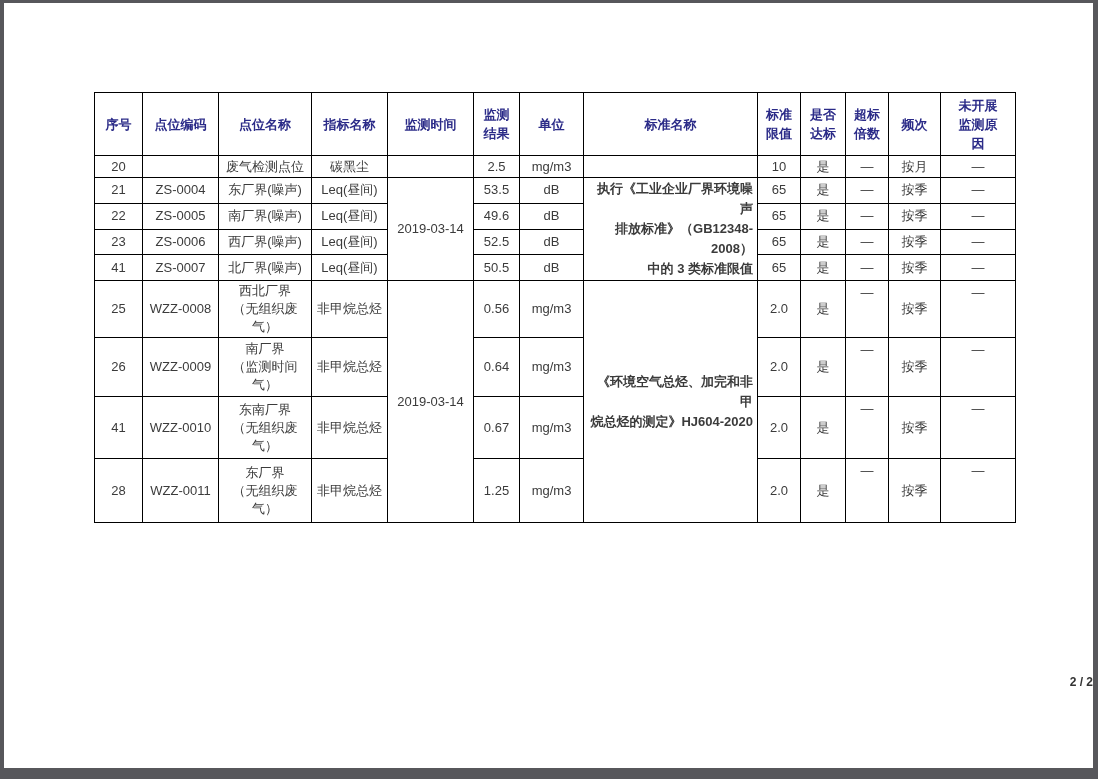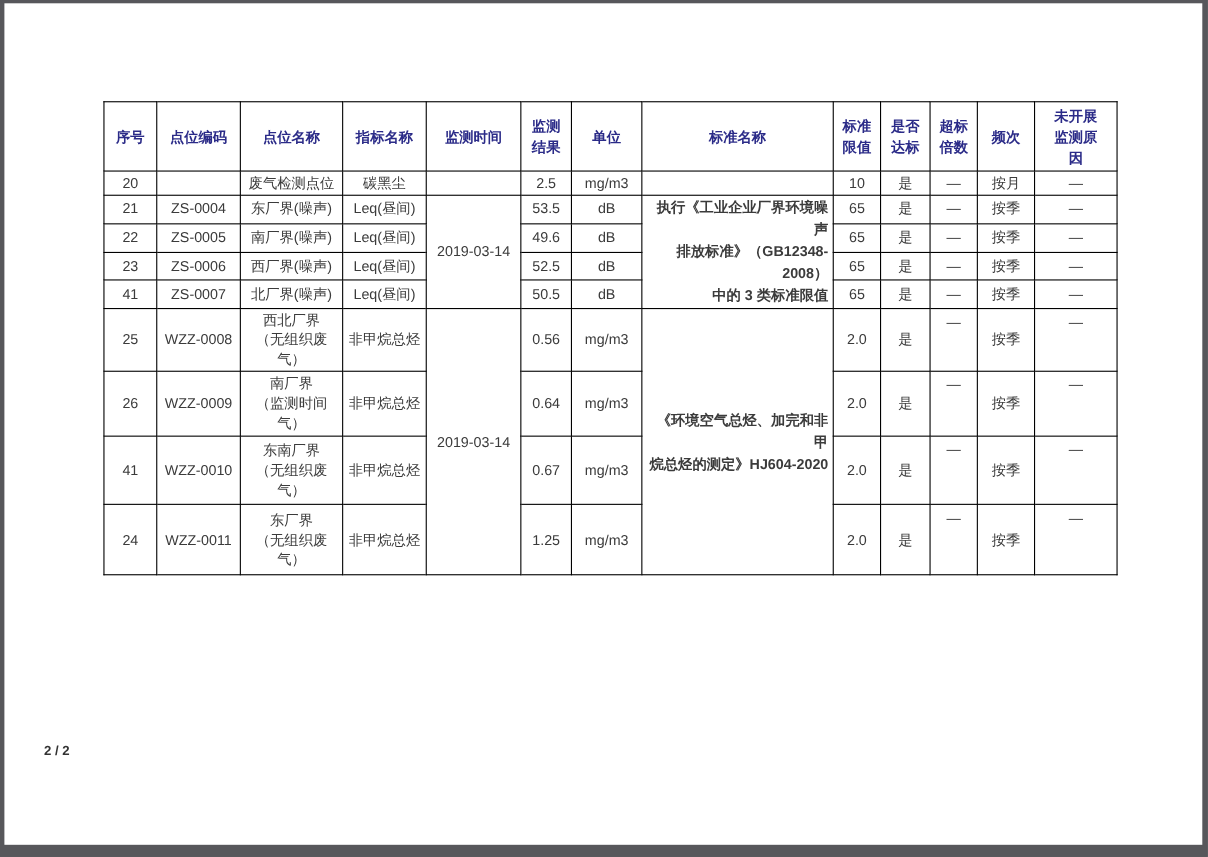--- a/index.html
+++ b/index.html
@@ -53,25 +53,24 @@
   }
   td.vtop{
     vertical-align:top;
     padding-top:5px;
     line-height:14px;
   }
   .footer{
     position:absolute;
     left:0;right:0;
     top:672px;
-    text-align:left;
+    text-align:right;
     font-size:12px;
     font-weight:bold;
     color:#333333;
-    margin-left:36px;
   }
 </style>
 </head>
 <body>
 
 <div class="page">
 
   <table class="doc-table">
     <colgroup>
       <col style="width:48px">
@@ -225,21 +224,21 @@
         <td>非甲烷总烃</td>
         <td>0.67</td>
         <td>mg/m3</td>
         <td>2.0</td>
         <td>是</td>
         <td class="vtop">—</td>
         <td>按季</td>
         <td class="vtop">—</td>
       </tr>
       <tr class="h64">
-        <td>24</td>
+        <td>28</td>
         <td>WZZ-0011</td>
         <td>东厂界
 （无组织废
 气）</td>
         <td>非甲烷总烃</td>
         <td>1.25</td>
         <td>mg/m3</td>
         <td>2.0</td>
         <td>是</td>
         <td class="vtop">—</td>

